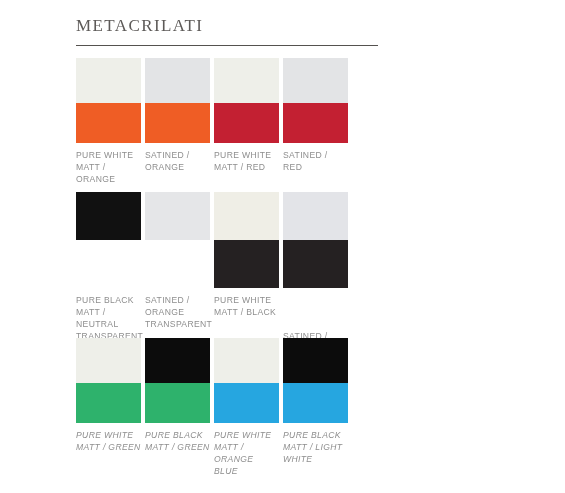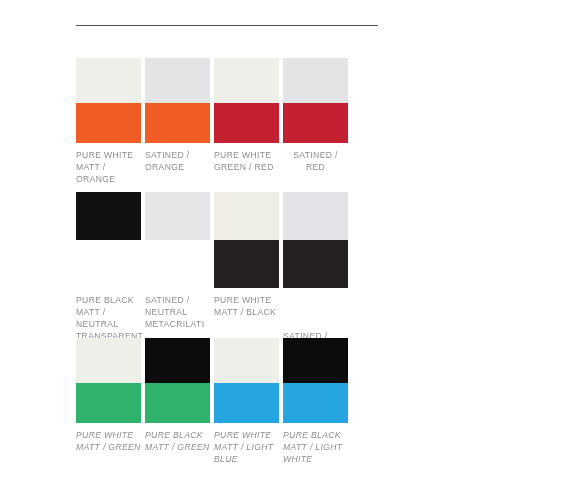--- a/index.html
+++ b/index.html
@@ -119,20 +119,21 @@
   .row-1 .row-captions { top: 6px; }
   .row-2 .row-captions { top: 6px; }
   .row-3 .row-captions { top: 6px; }
 </style>
 </head>
 <body style="background: rgb(255, 255, 255);">
 
 <div class="page">
 
   <div class="header">
+    <h1 class="section-title" style="color: rgb(93, 90, 88);">METACRILATI</h1>
     <div class="title-rule" style="border-top-color: rgb(85, 82, 79);"></div>
   </div>
 
   <div class="rows">
 
     <div class="row row-1">
       <div class="row-swatches">
         <div class="swatch col0">
           <div class="half top" style="background-color: rgb(238, 239, 233);"></div>
           <div class="half bottom" style="background-color: rgb(239, 93, 37);"></div>
@@ -146,22 +147,22 @@
           <div class="half bottom" style="background-color: rgb(195, 32, 50);"></div>
         </div>
         <div class="swatch col3">
           <div class="half top" style="background-color: rgb(227, 228, 230);"></div>
           <div class="half bottom" style="background-color: rgb(195, 32, 50);"></div>
         </div>
       </div>
       <div class="row-captions">
         <div class="caption col0" style="color: rgb(142, 142, 142);">PURE WHITE MATT / ORANGE</div>
         <div class="caption col1" style="color: rgb(142, 142, 142);">SATINED / ORANGE</div>
-        <div class="caption col2" style="color: rgb(142, 142, 142);">PURE WHITE GREEN / RED</div>
-        <div class="caption col3" style="color: rgb(142, 142, 142); text-align: center;">SATINED / RED</div>
+        <div class="caption col2" style="color: rgb(142, 142, 142);">PURE WHITE MATT / RED</div>
+        <div class="caption col3" style="color: rgb(142, 142, 142);">SATINED / RED</div>
       </div>
     </div>
 
     <div class="row row-2 split-low">
       <div class="row-swatches">
         <div class="swatch col0">
           <div class="half top" style="background-color: rgb(17, 17, 17);"></div>
 
         </div>
         <div class="swatch col1">
@@ -172,21 +173,21 @@
           <div class="half top" style="background-color: rgb(239, 238, 230);"></div>
           <div class="half bottom" style="background-color: rgb(37, 33, 34);"></div>
         </div>
         <div class="swatch col3">
           <div class="half top" style="background-color: rgb(227, 228, 232);"></div>
           <div class="half bottom" style="background-color: rgb(37, 33, 34);"></div>
         </div>
       </div>
       <div class="row-captions">
         <div class="caption col0" style="color: rgb(142, 142, 142);">PURE BLACK MATT / NEUTRAL TRANSPARENT</div>
-        <div class="caption col1" style="color: rgb(142, 142, 142);">SATINED / NEUTRAL METACRILATI</div>
+        <div class="caption col1" style="color: rgb(142, 142, 142);">SATINED / ORANGE TRANSPARENT</div>
         <div class="caption col2" style="color: rgb(142, 142, 142);">PURE WHITE MATT / BLACK</div>
         <div class="caption col3" style="color: rgb(142, 142, 142); margin-top: 36px;">SATINED / BLACK</div>
       </div>
     </div>
 
     <div class="row row-3">
       <div class="row-swatches">
         <div class="swatch col0">
           <div class="half top" style="background-color: rgb(238, 239, 233);"></div>
           <div class="half bottom" style="background-color: rgb(46, 178, 108);"></div>
@@ -200,19 +201,19 @@
           <div class="half bottom" style="background-color: rgb(38, 166, 224);"></div>
         </div>
         <div class="swatch col3">
           <div class="half top" style="background-color: rgb(12, 12, 12);"></div>
           <div class="half bottom" style="background-color: rgb(38, 166, 224);"></div>
         </div>
       </div>
       <div class="row-captions">
         <div class="caption col0" style="color: rgb(142, 142, 142);">PURE WHITE MATT / GREEN</div>
         <div class="caption col1" style="color: rgb(142, 142, 142);">PURE BLACK MATT / GREEN</div>
-        <div class="caption col2" style="color: rgb(142, 142, 142);">PURE WHITE MATT / LIGHT BLUE</div>
+        <div class="caption col2" style="color: rgb(142, 142, 142);">PURE WHITE MATT / ORANGE BLUE</div>
         <div class="caption col3" style="color: rgb(142, 142, 142);">PURE BLACK MATT / LIGHT WHITE</div>
       </div>
     </div>
 
   </div>
 </div>
 
 </body></html>

